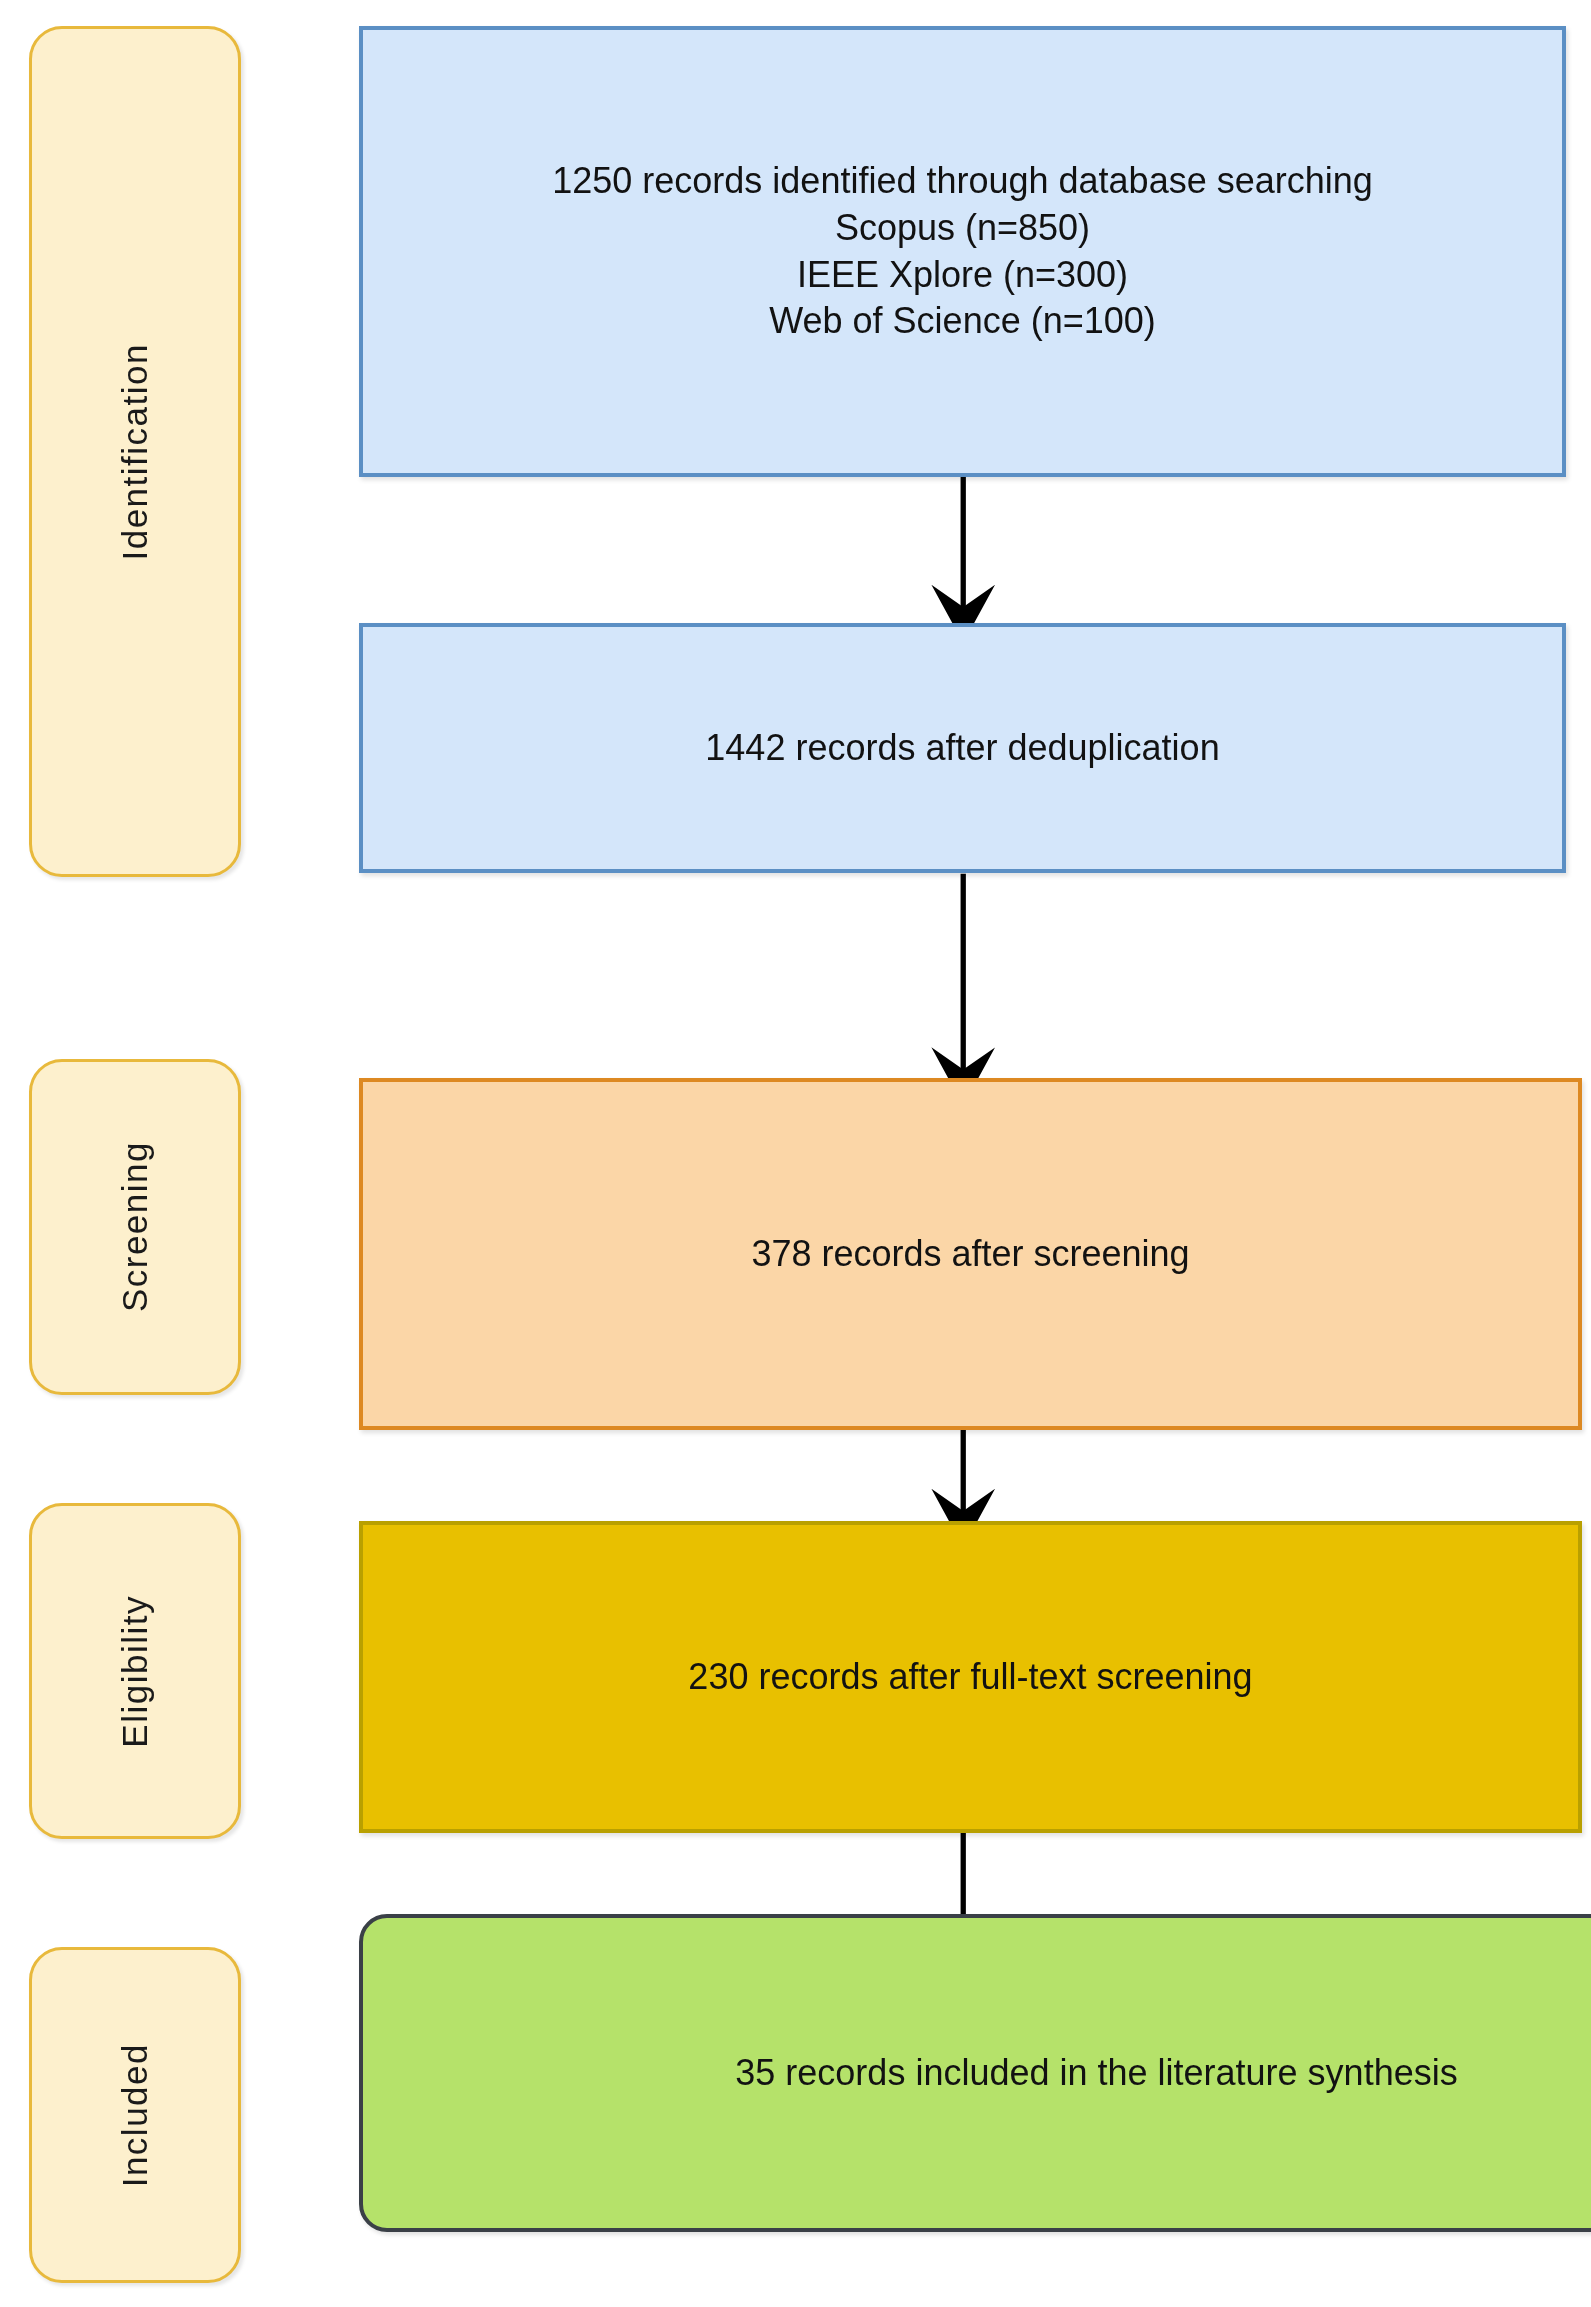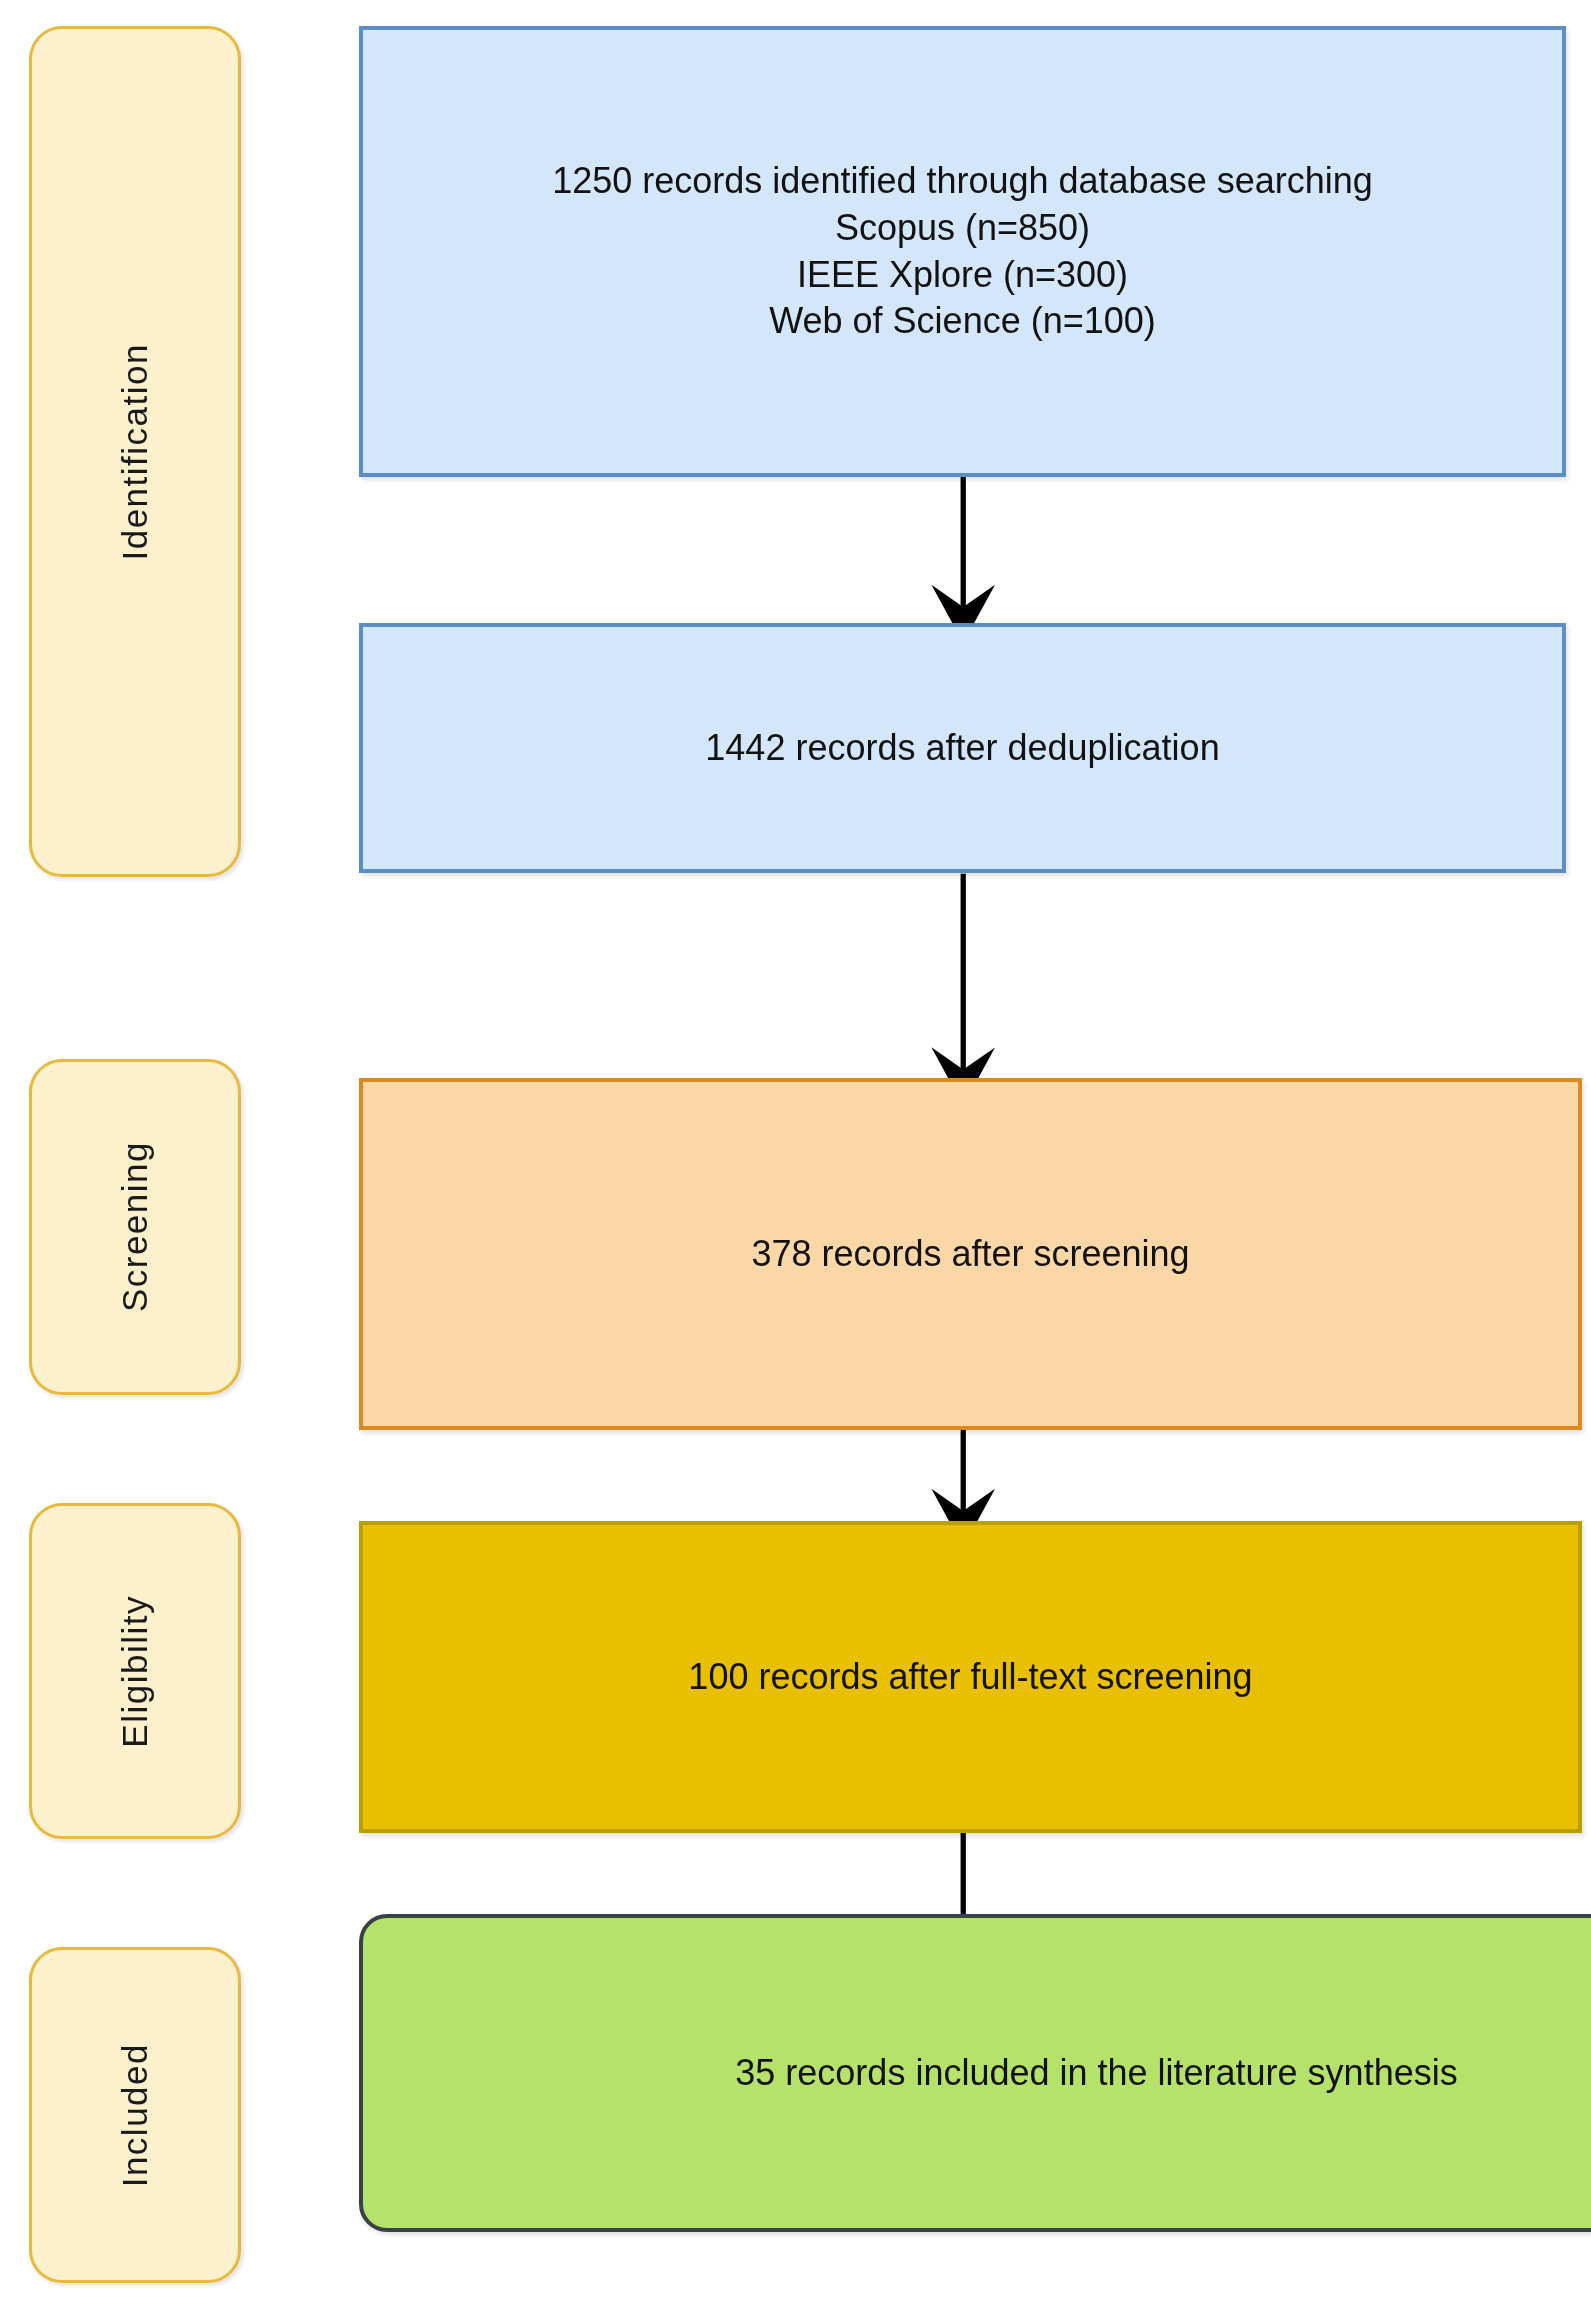--- a/index.html
+++ b/index.html
@@ -129,21 +129,21 @@
 
   <div class="flow-box box-identification-2" style="left:359px; top:623px; width:1207px; height:250px;">
     <span class="box-text">1442 records after deduplication</span>
   </div>
 
   <div class="flow-box box-screening" style="left:359px; top:1078px; width:1223px; height:352px;">
     <span class="box-text">378 records after screening</span>
   </div>
 
   <div class="flow-box box-eligibility" style="left:359px; top:1521px; width:1223px; height:312px;">
-    <span class="box-text">100 records after full-text screening</span>
+    <span class="box-text">230 records after full-text screening</span>
   </div>
 
   <div class="flow-box box-included" style="left:359px; top:1914px; width:1475px; height:318px;border-radius:28px;">
     <span class="box-text">35 records included in the literature synthesis</span>
   </div>
 
 </div>
 
 
 </body></html>

